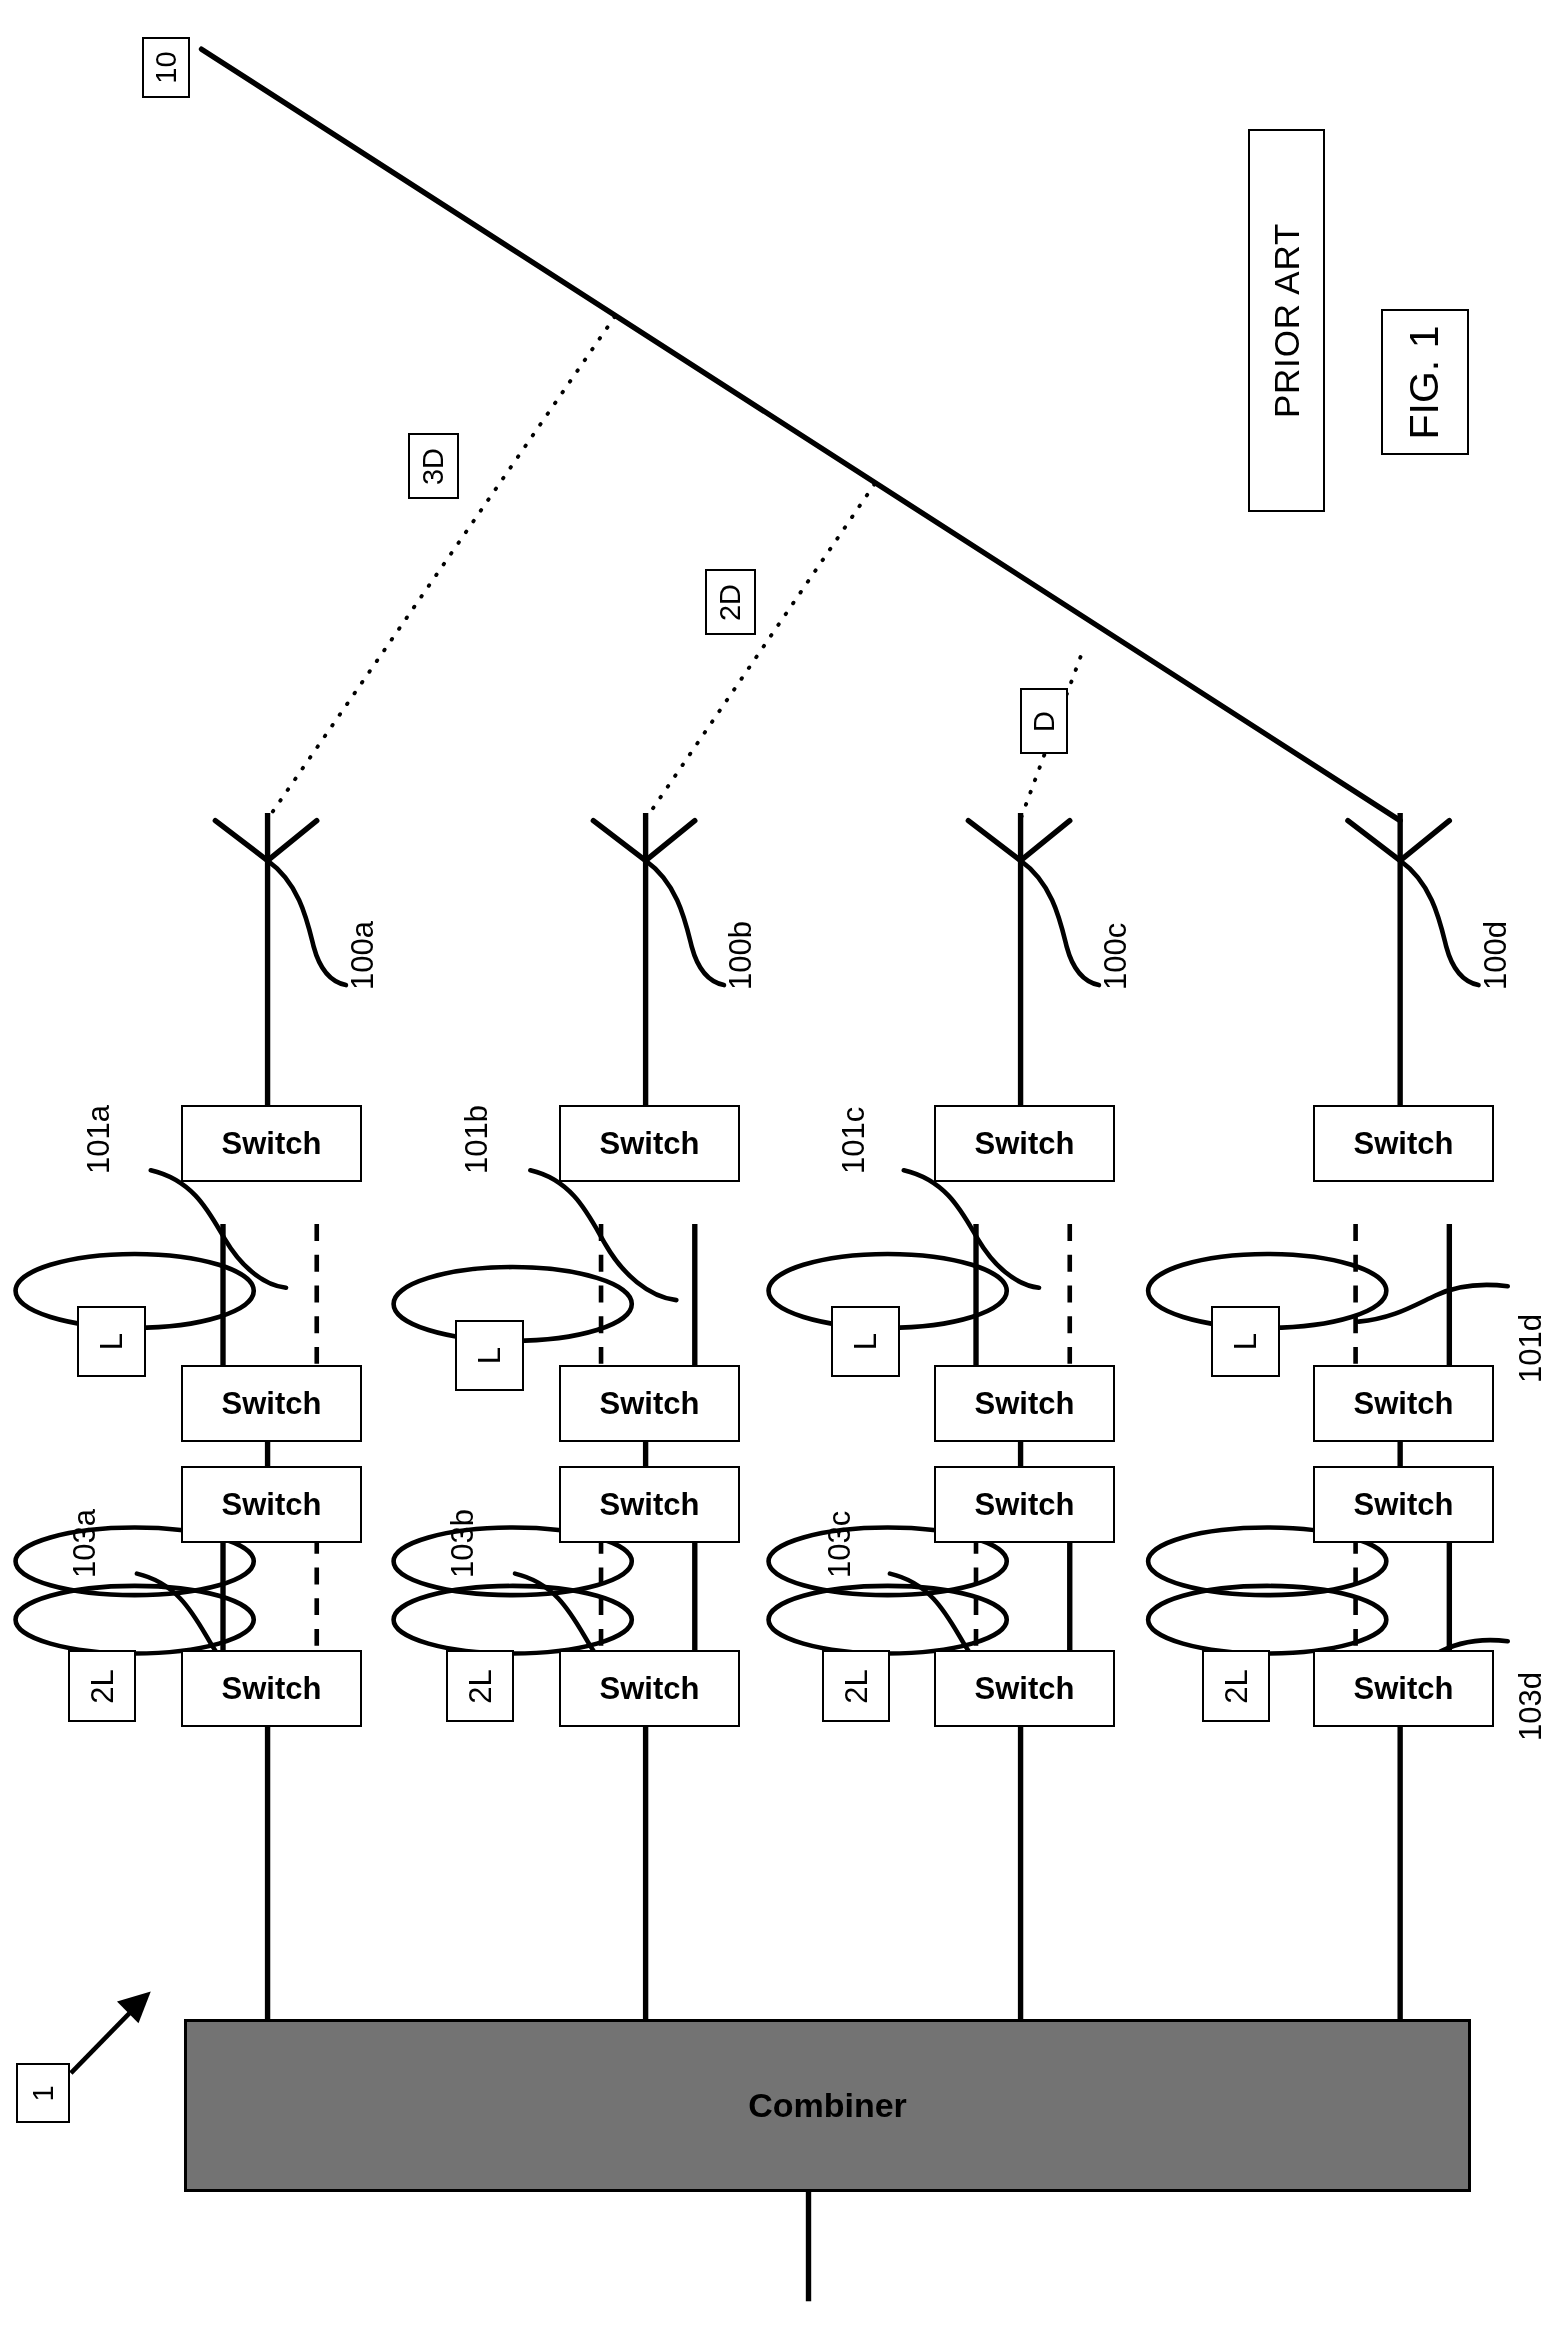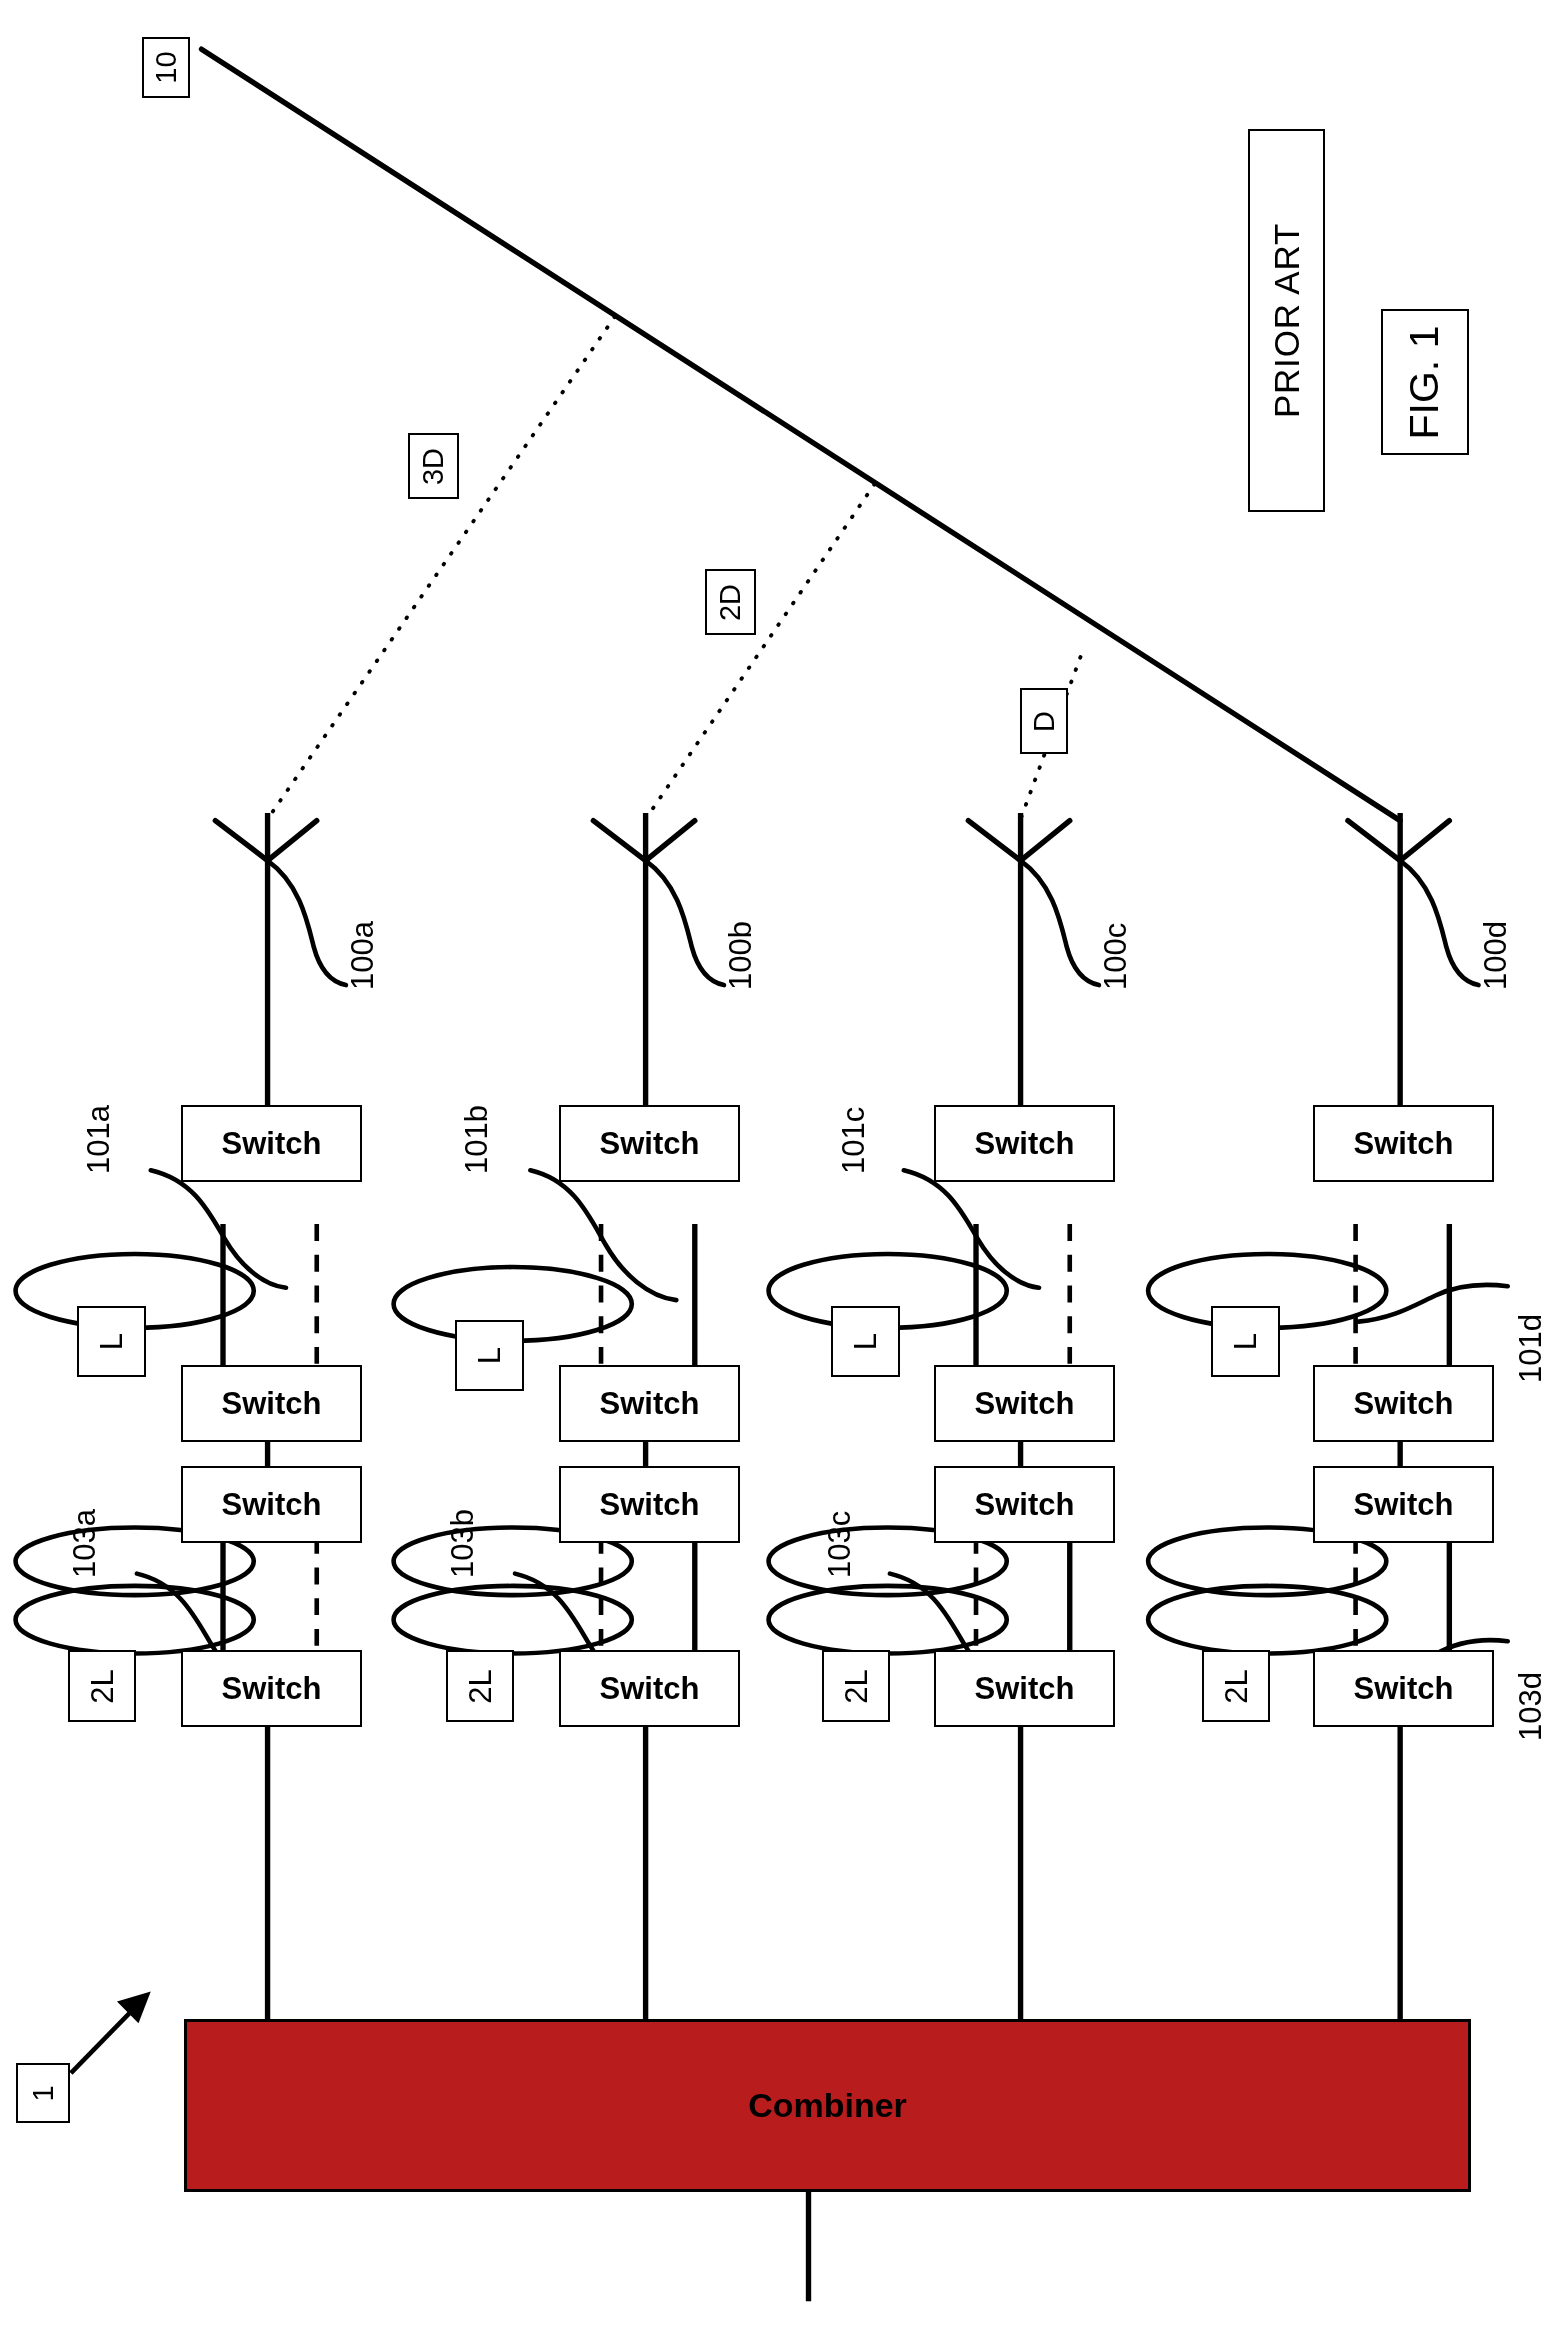--- a/index.html
+++ b/index.html
@@ -63,21 +63,21 @@
     justify-content: center;
     font-family: "Liberation Sans", sans-serif;
     font-weight: bold;
     font-size: 31px;
     color: #000;
   }
   .combiner-box {
     position: absolute;
     box-sizing: border-box;
     border: 3.1px solid #000;
-    background: #b91c1c;
+    background: #737373;
     display: flex;
     align-items: center;
     justify-content: center;
     font-family: "Liberation Sans", sans-serif;
     font-weight: bold;
     font-size: 34px;
     color: #000;
   }
   .fig-label-box {
     position: absolute;

